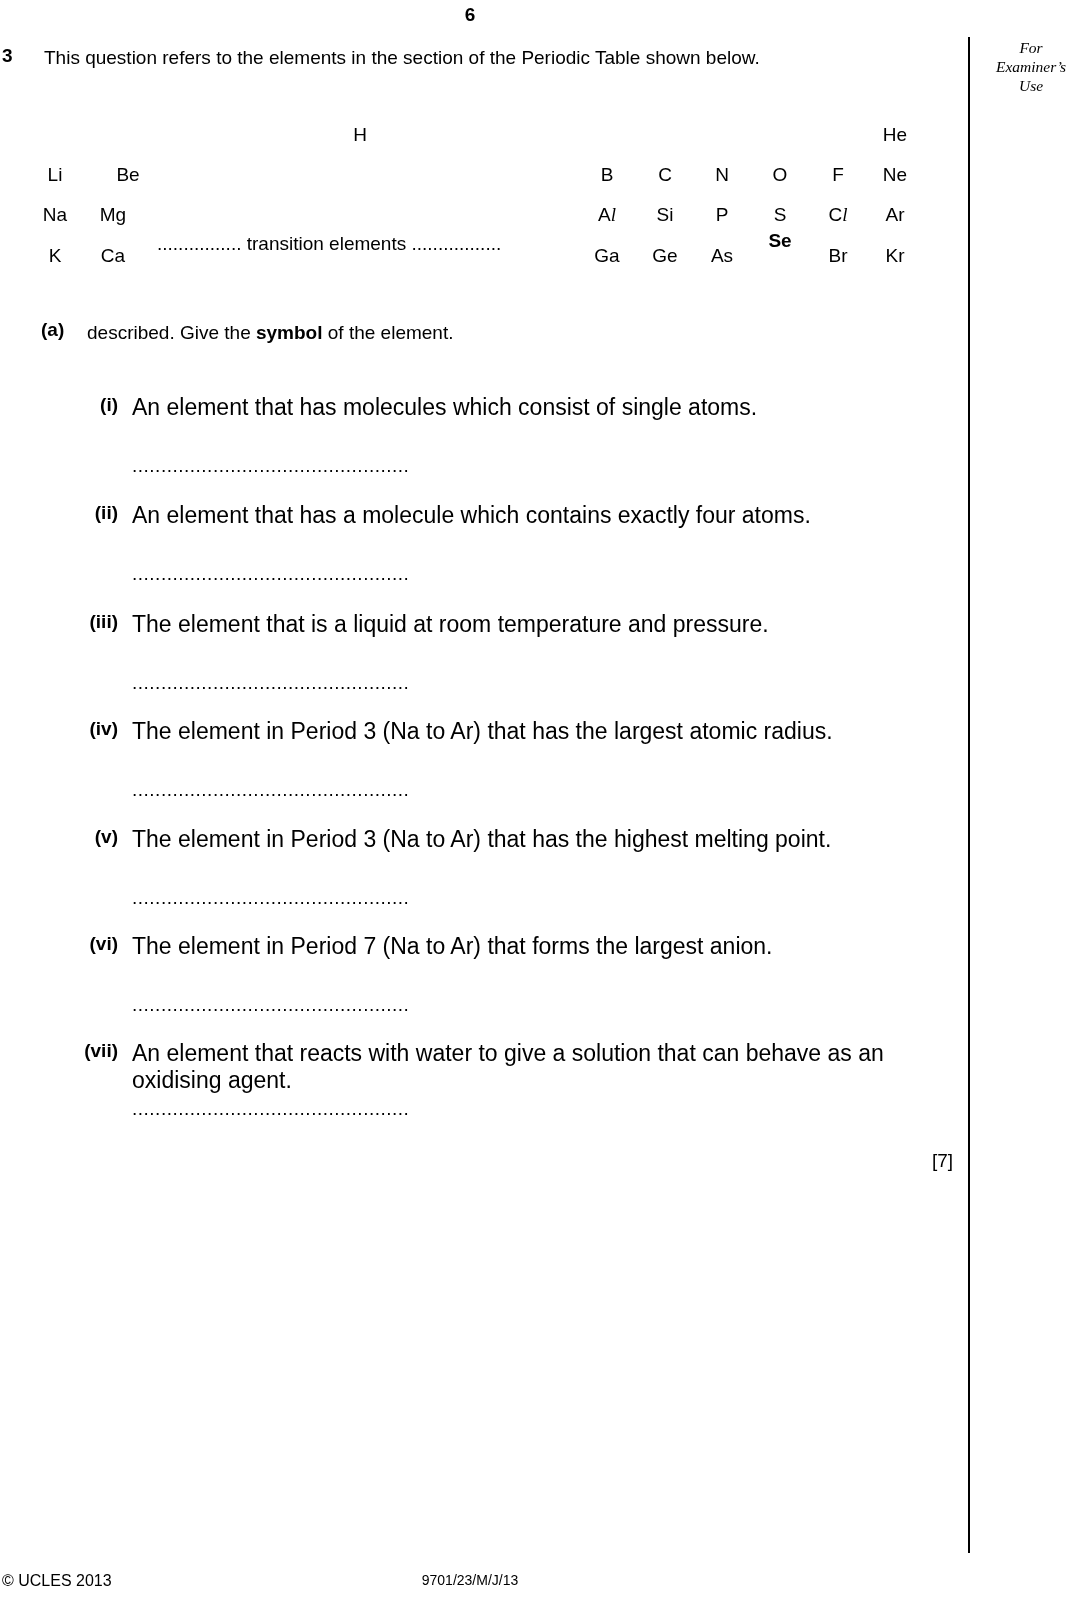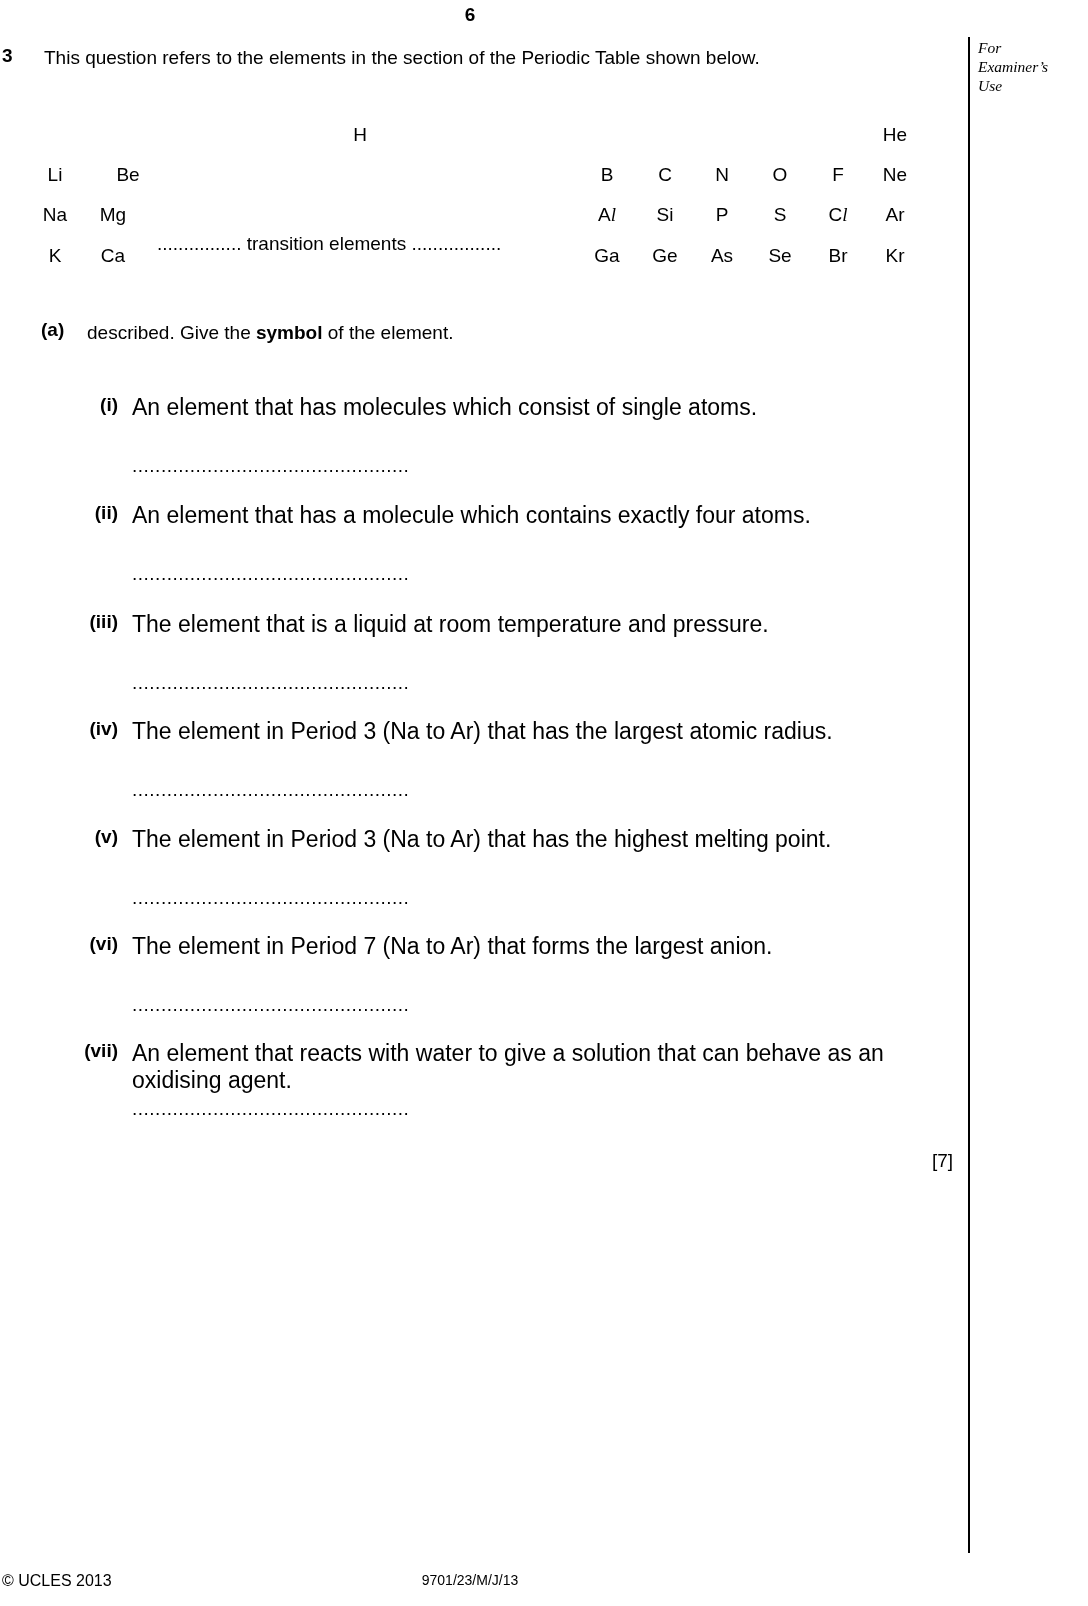--- a/index.html
+++ b/index.html
@@ -34,21 +34,21 @@
     top: 37px;
     width: 2px;
     height: 1516px;
     background: #000000;
   }
   .examiner-box {
     position: absolute;
     left: 978px;
     top: 38px;
     width: 106px;
-    text-align: left;
+    text-align: center;
     font-family: "Liberation Serif", serif;
     font-style: italic;
     font-size: 15.5px;
     line-height: 19px;
   }
 
   
   .q-number {
     position: absolute;
     left: 2px;
@@ -203,21 +203,21 @@
     <div class="pt-cell" style="left: 665px; top: 94px;">Si</div>
     <div class="pt-cell" style="left: 722px; top: 94px;">P</div>
     <div class="pt-cell" style="left: 780px; top: 94px;">S</div>
     <div class="pt-cell" style="left: 838px; top: 94px;"><span>C</span><span class="it">l</span></div>
     <div class="pt-cell" style="left: 895px; top: 94px;">Ar</div>
     <div class="pt-cell" style="left: 55px; top: 135px;">K</div>
     <div class="pt-cell" style="left: 113px; top: 135px;">Ca</div>
     <div class="pt-cell" style="left: 607px; top: 135px;">Ga</div>
     <div class="pt-cell" style="left: 665px; top: 135px; text-align: right;">Ge</div>
     <div class="pt-cell" style="left: 722px; top: 135px;">As</div>
-    <div class="pt-cell" style="left: 780px; top: 135px;">Se</div>
+    <div class="pt-cell" style="left: 780px; top: 120px; font-weight: bold;">Se</div>
     <div class="pt-cell" style="left: 838px; top: 135px;">Br</div>
     <div class="pt-cell" style="left: 895px; top: 135px;">Kr</div>
   </div>
 <div class="pt-transition">................ transition elements .................</div>
 
 <div class="part-label part-a-label">(a)</div>
 <div class="part-a-text">
   <div class="l2"><span>described. Give the </span><b class="bold">symbol</b><span> of the element.</span></div>
 </div>
 

